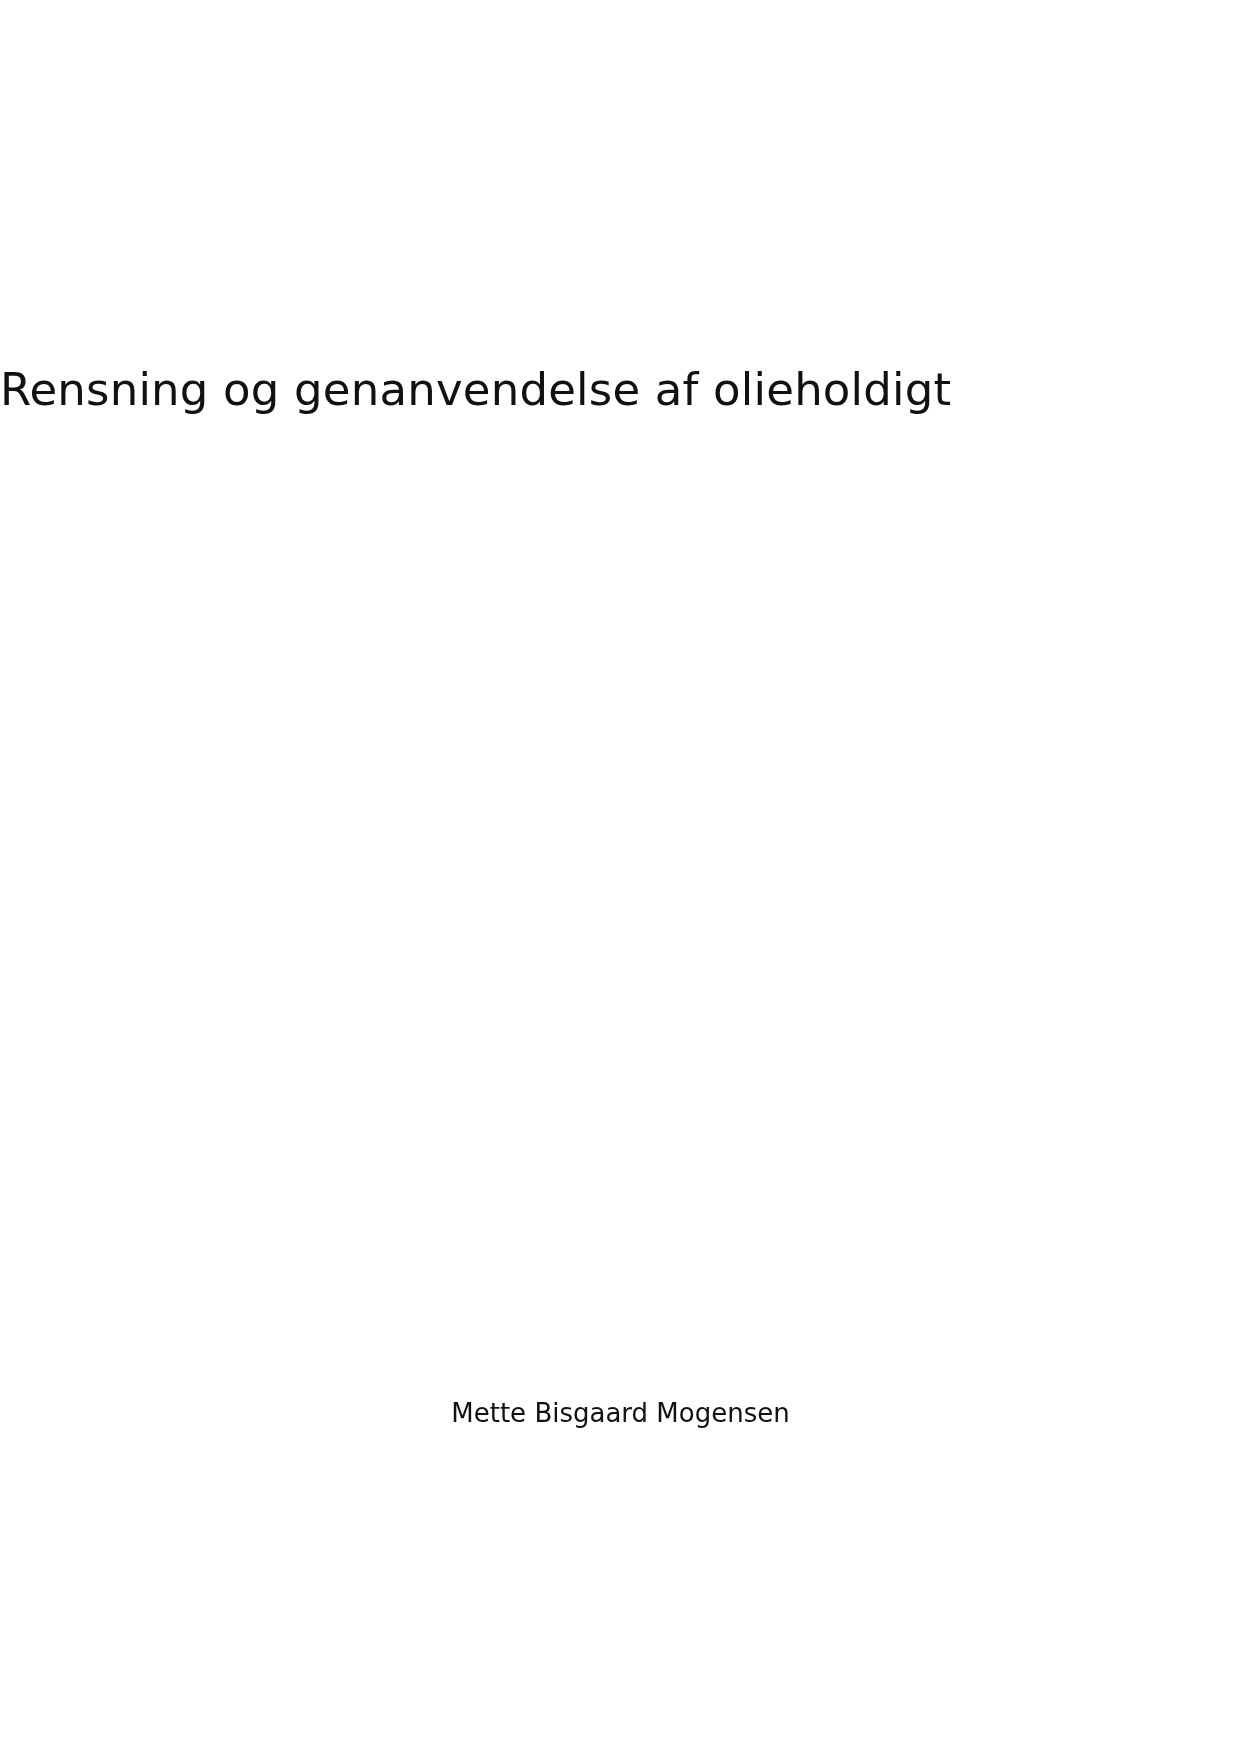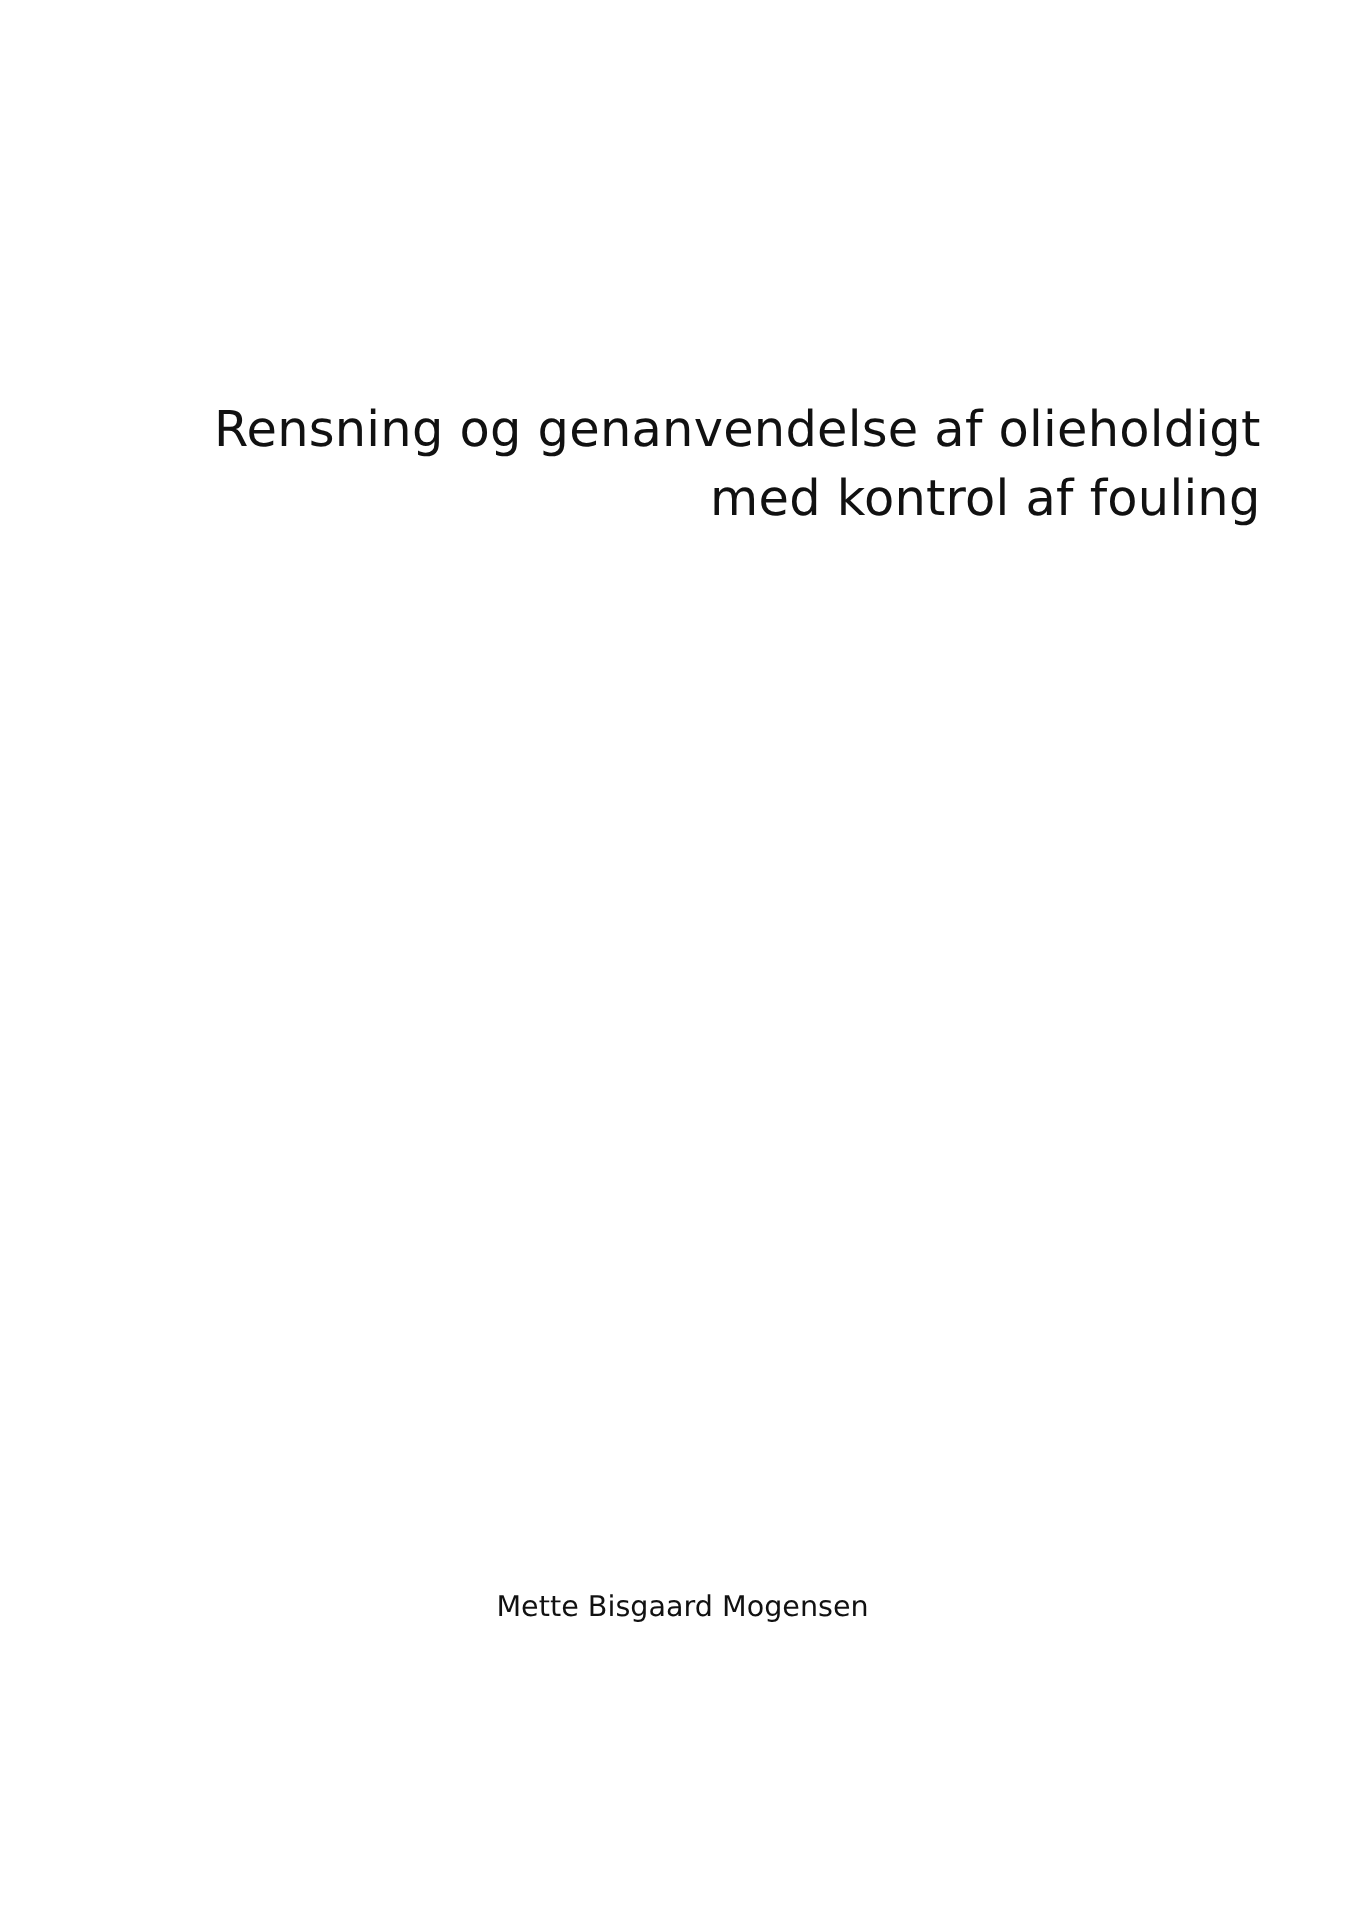--- a/index.html
+++ b/index.html
@@ -21,53 +21,51 @@
     left: 0;
     width: 1241px;
     height: 1754px;
     background: #ffffff;
   }
   .title-block {
     position: absolute;
     left: 0;
     top: 358px;
     width: 1146px;
-    text-align: right;
+    text-align: left;
   }
   .title-line {
     font-size: 45px;
     font-weight: 400;
     line-height: 63px;
     letter-spacing: 0.2px;
     color: #111111;
     white-space: pre;
   }
   .author-block {
     position: absolute;
     left: 0;
     top: 1396px;
     width: 1241px;
     text-align: center;
-    margin-top: 48px;
   }
   .author-name {
     font-size: 26px;
     font-weight: 400;
     line-height: 34px;
     color: #111111;
     white-space: pre;
   }
 </style>
 </head>
 <body>
 
 <div class="page">
 
   <div class="title-block">
     <div class="title-line">Rensning og genanvendelse af olieholdigt</div>
-    <div class="title-line">med kontrol af fouling</div>
   </div>
 
   <div class="author-block">
     <div class="author-name">Mette Bisgaard Mogensen</div>
   </div>
 
 </div>
 
 </body></html>

